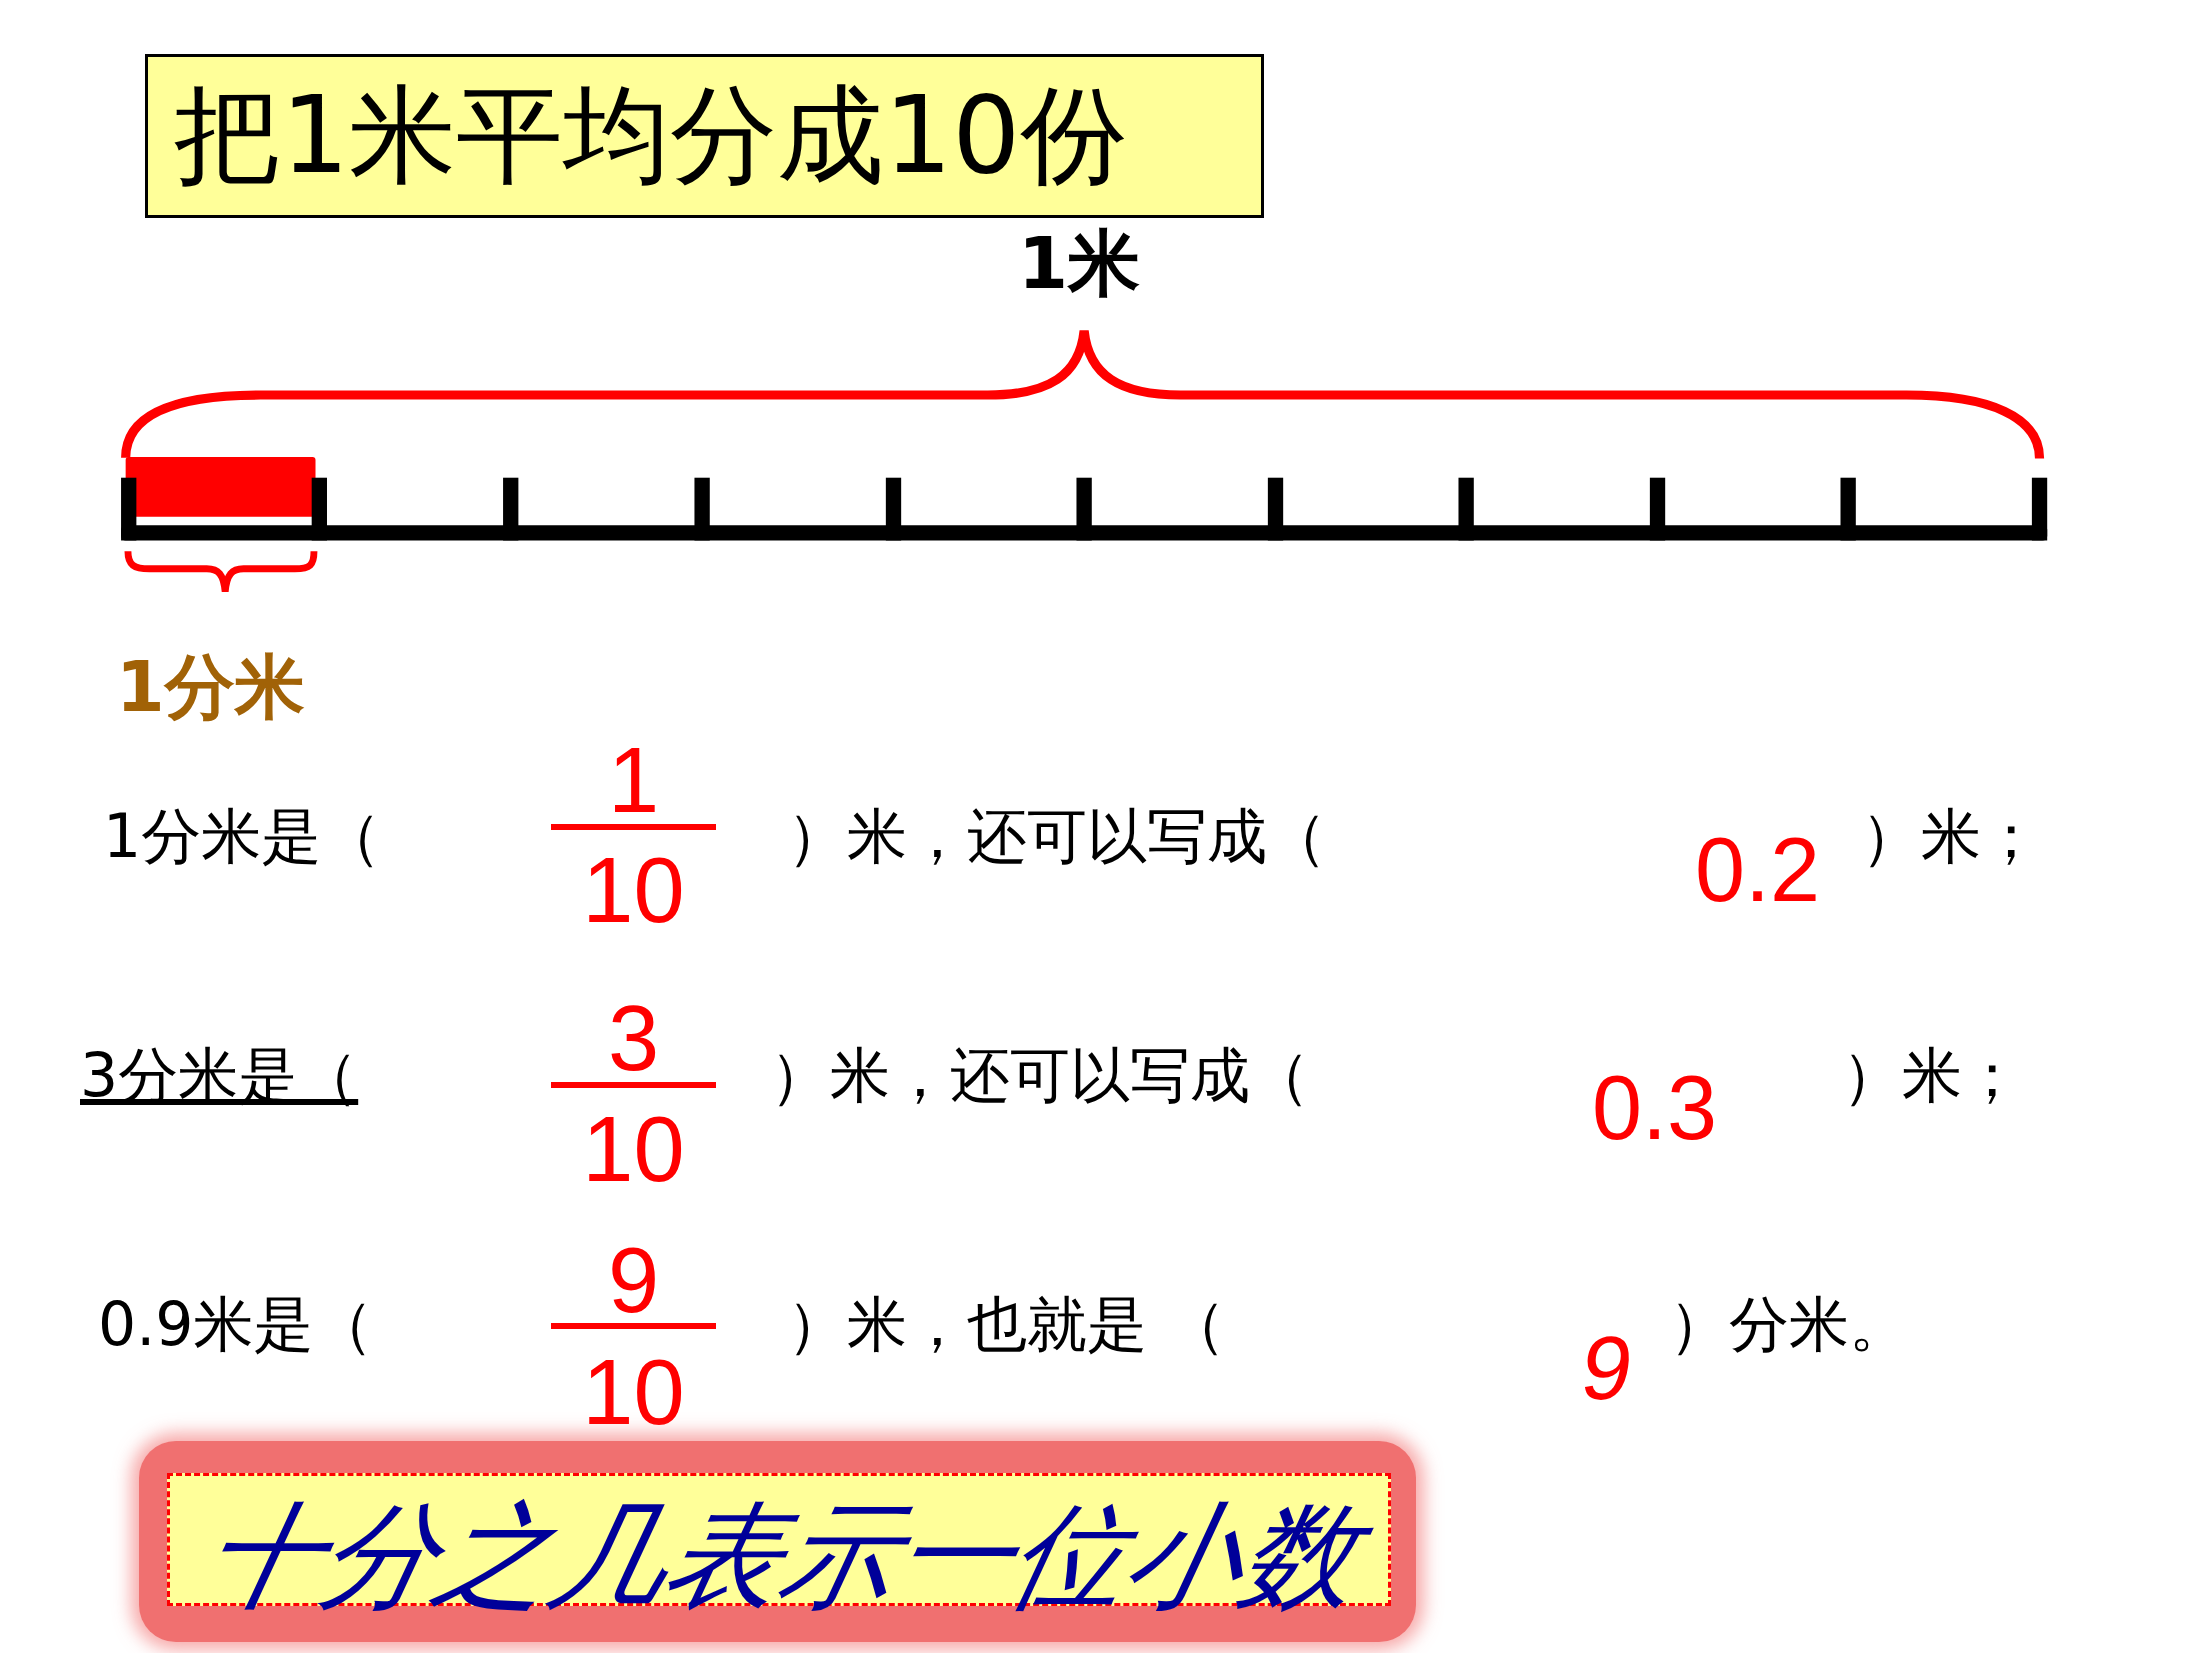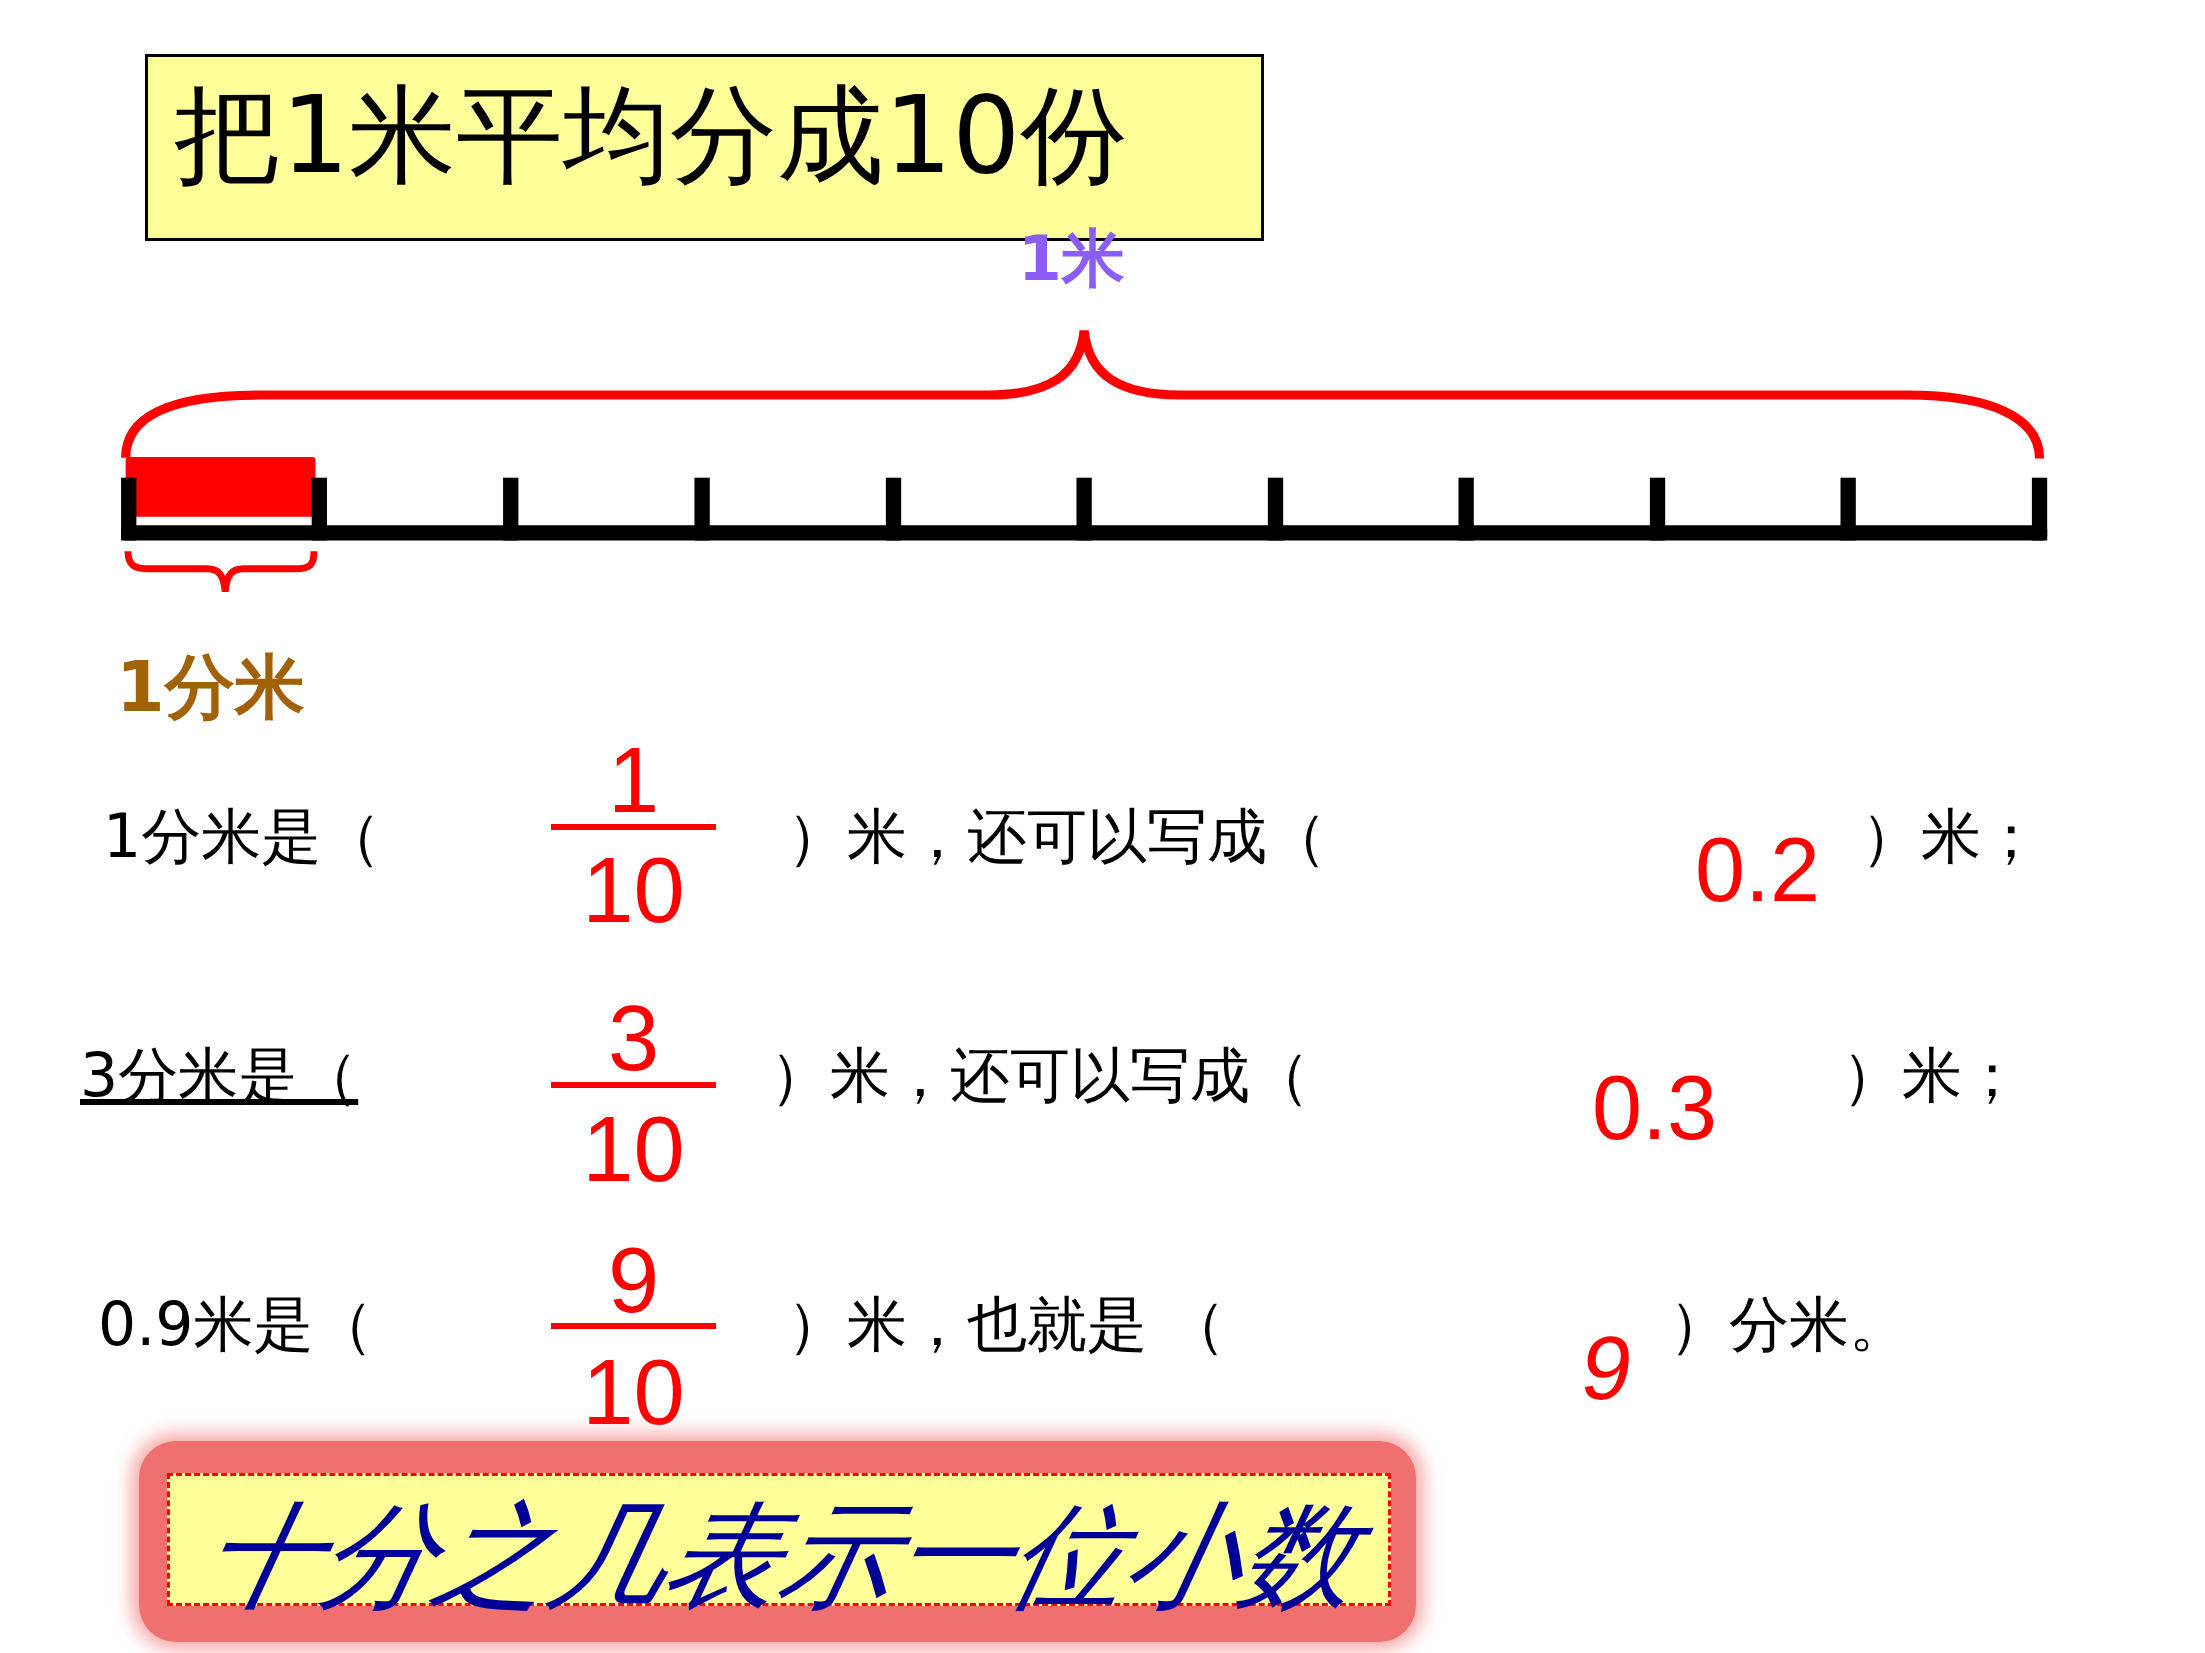--- a/index.html
+++ b/index.html
@@ -1,23 +1,23 @@
 <!DOCTYPE html>
 <html style="font-size:12.3px"><head>
 <meta charset="utf-8">
 <style>
   html, body { margin:0; padding:0; background:#ffffff; }
   body { width:2205px; height:1654px; position:relative; overflow:hidden;
          font-family:"DejaVu Sans", "Liberation Sans", sans-serif; }
   .abs { position:absolute; white-space:nowrap; line-height:1; }
-  .title-box { position:absolute; left:145px; top:54px; width:1119px; height:187px;
+  .title-box { position:absolute; left:145px; top:54px; width:1119px; height:164px;
                background:#ffff99; border:3.1px solid #000; box-sizing:border-box; }
   .title-text { position:absolute; left:26px; top:24.5px; font-size:107px; color:#000;
                 line-height:1; white-space:nowrap; }
-  .label-1m { font-size:63px; font-weight:bold; color:#8b5cf6; }
+  .label-1m { font-size:72px; font-weight:bold; color:#000000; }
   .label-1dm { font-size:70px; font-weight:bold; color:#a16207; }
   .row-text { font-size:60px; color:#000; }
   .frac { position:absolute; width:165px; }
   .frac .num, .frac .den { position:absolute; left:0; width:165px; text-align:center;
         font-family:"Liberation Sans", sans-serif; font-size:92px; color:#ff0000; line-height:1; }
   .frac .bar { position:absolute; left:0; width:165px; height:6.1px; background:#ff0000; }
   .answer { font-family:"Liberation Sans", sans-serif; font-size:90px; color:#ff0000; }
   .summary-glow { position:absolute; left:139px; top:1441px; width:1277px; height:201px;
         border-radius:37px; background:#f07070;
         box-shadow:0 0 17px 7.7px rgba(240,100,100,0.55); }

